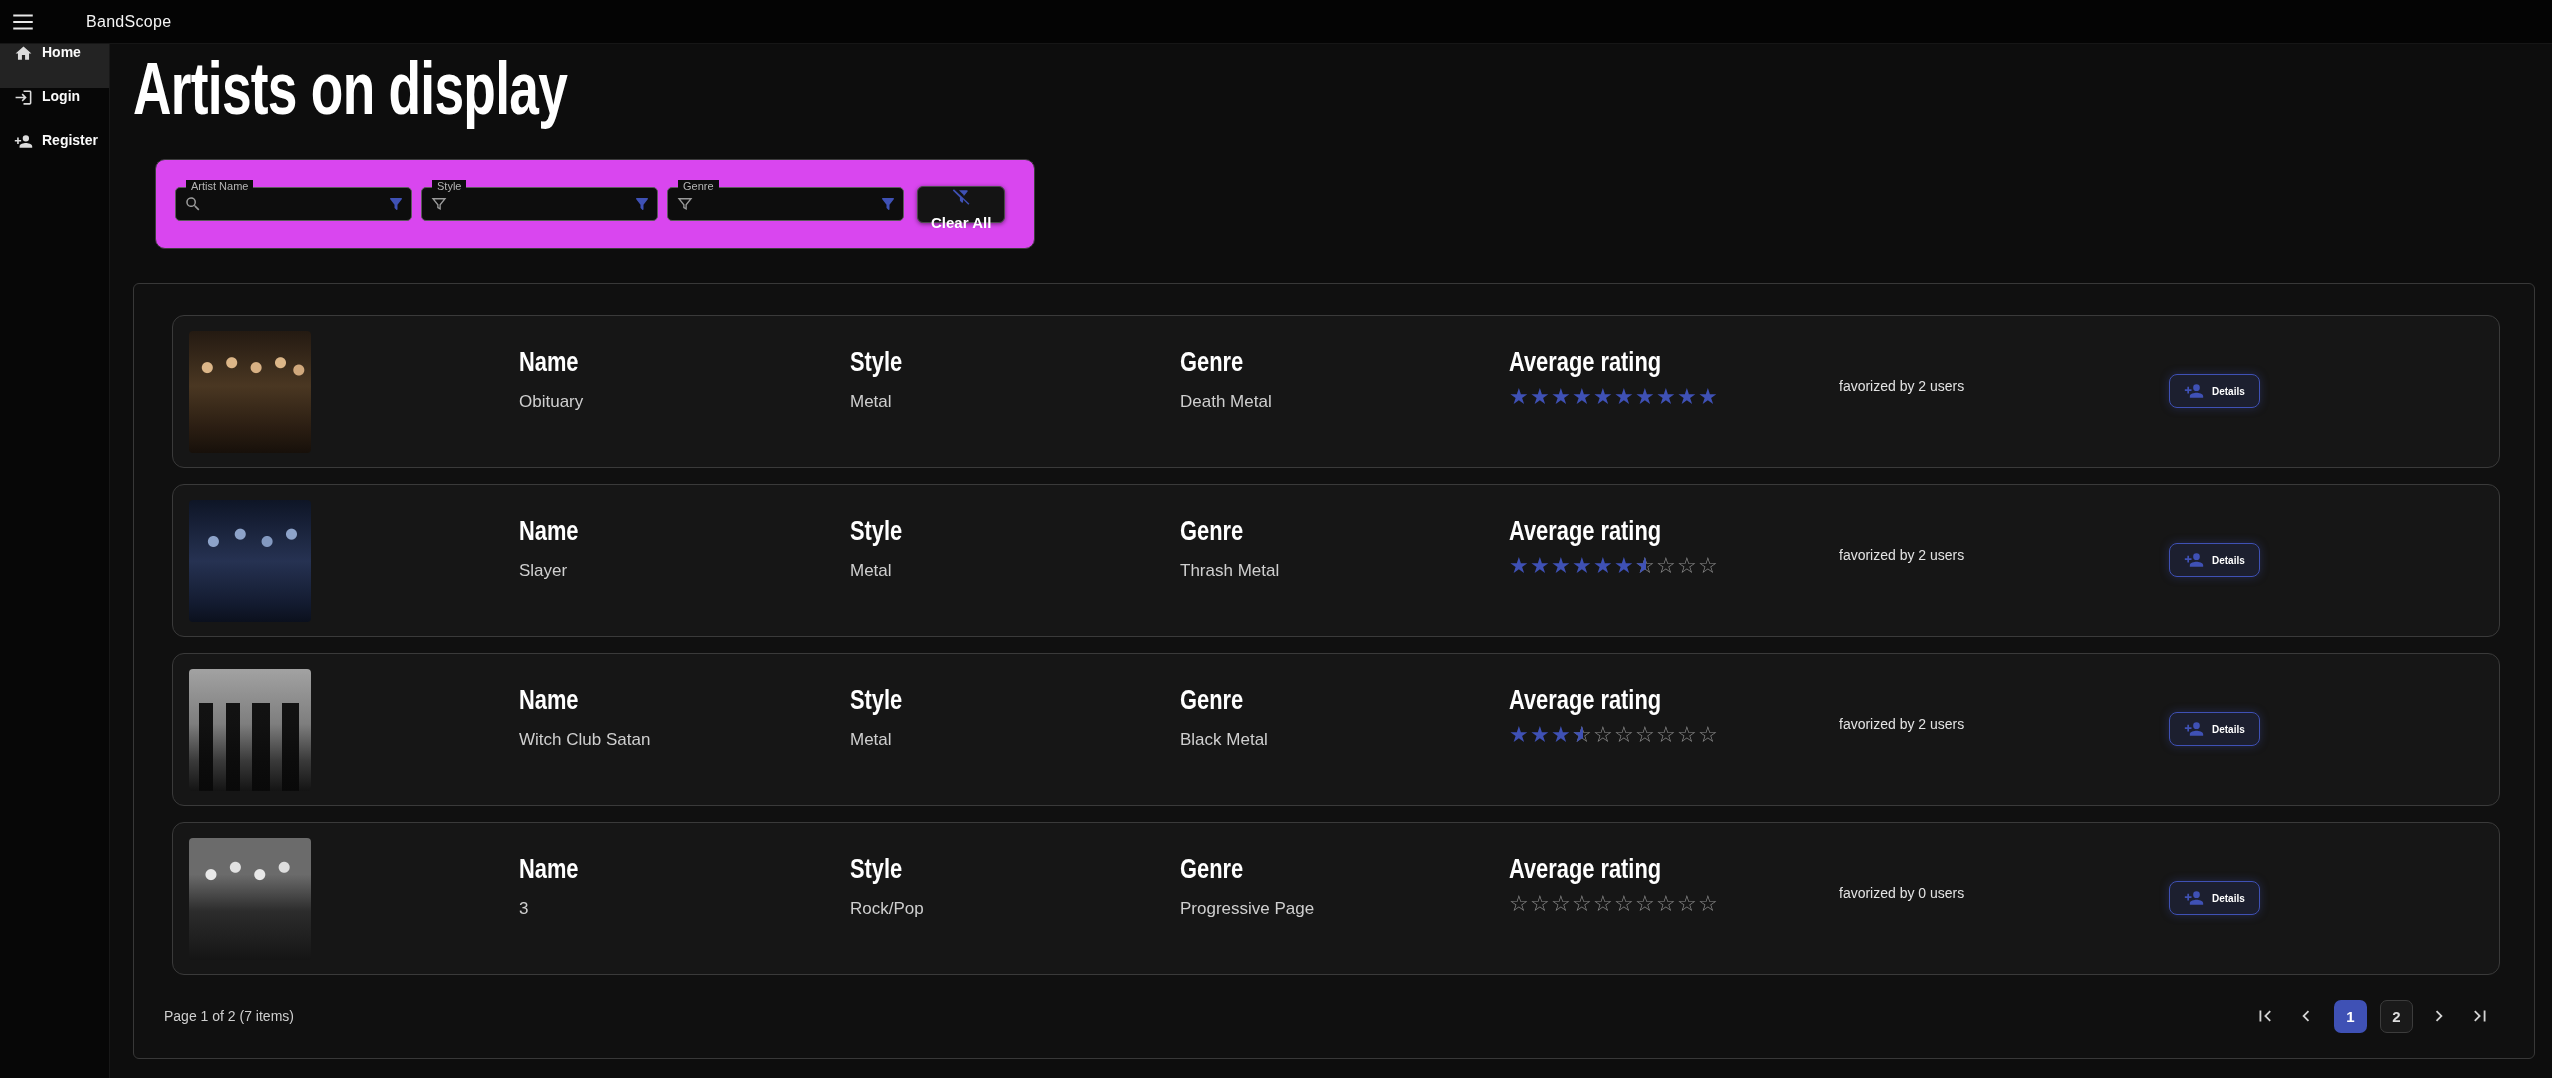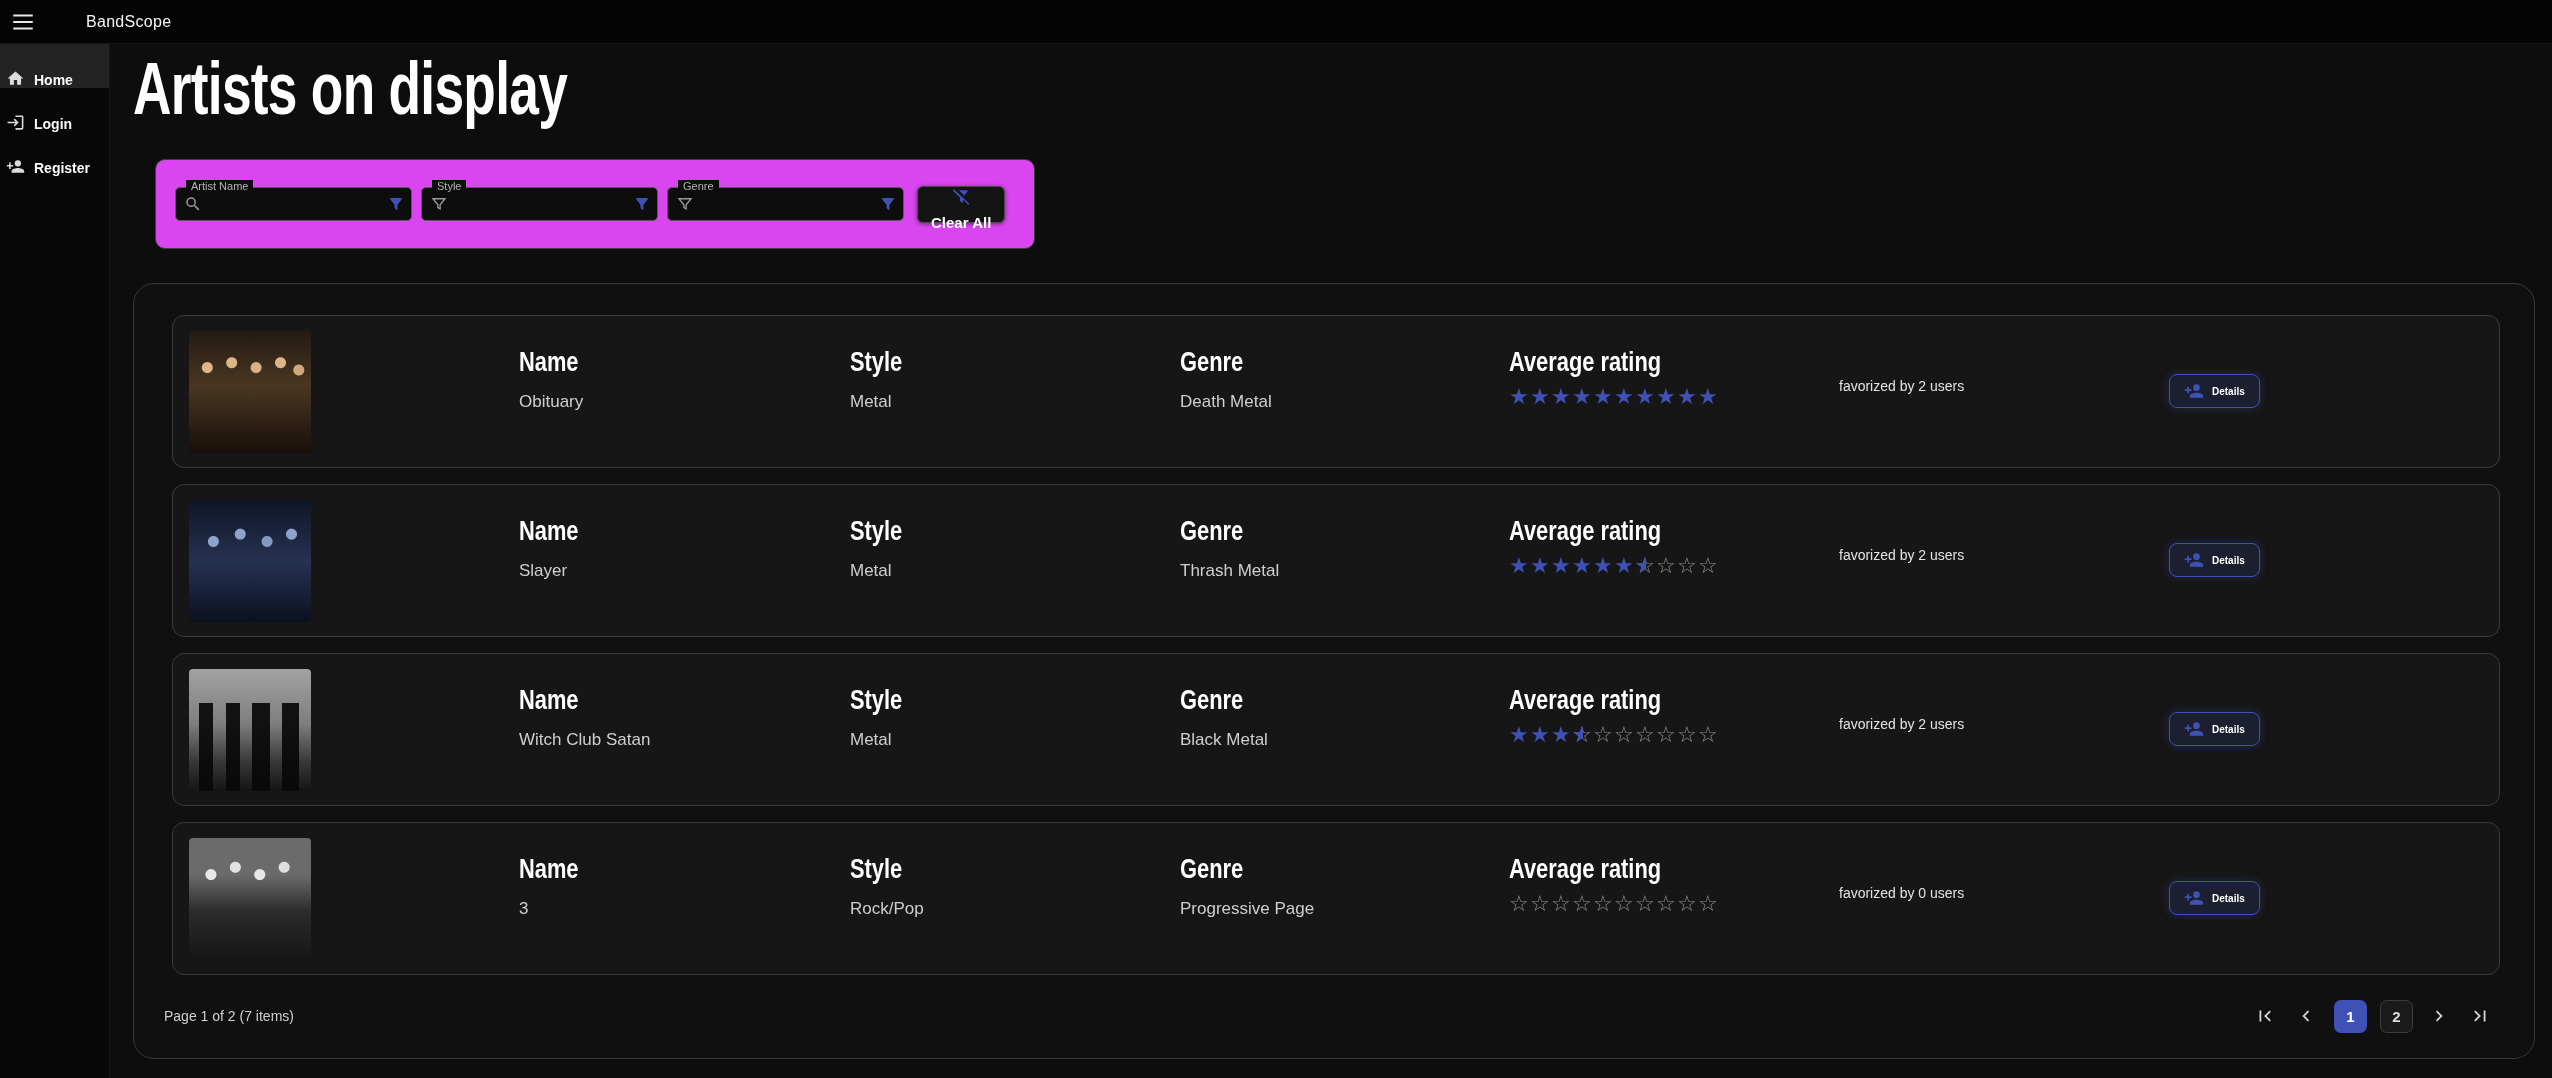--- a/index.html
+++ b/index.html
@@ -21,21 +21,21 @@
   }
   .hamburger { background:none; border:none; color:#e8e8e8; width:30px; height:30px; cursor:pointer; }
   .hamburger svg { width:26px; height:26px; display:block; }
   .app-title { margin-left:46px; font-size:16px; color:#f5f5f5; letter-spacing:.3px; }
 
   
   .sidebar {
     position:absolute; left:0; top:44px; width:110px; height:1034px;
     background:#070707; border-right:1px solid #181818;
   }
-  .side-item { height:44px; display:flex; align-items:flex-end; gap:9px; padding-left:6px; cursor:pointer; }
+  .side-item { height:44px; display:flex; align-items:flex-start; gap:9px; padding-left:14px; cursor:pointer; }
   .side-item.active { background:#232323; }
   .side-icon { color:#dcdcdc; display:flex; }
   .side-icon svg { width:19px; height:19px; }
   .side-label { font-size:14px; font-weight:700; color:#fafafa; white-space:nowrap; }
 
   
   .main { position:absolute; left:110px; top:44px; width:2442px; height:1034px; background:#0d0d0d; }
   .page-title {
     position:absolute; left:23px; top:2px;
     font-size:74px; font-weight:700; line-height:1.15; white-space:nowrap;
@@ -68,21 +68,21 @@
     display:flex; align-items:center; gap:8px; height:37px; padding:0 13px; margin-left:4px;
     background:#141414; border:1px solid #4a4a4a; border-radius:6px;
     color:#fff; font-size:15px; font-weight:700; cursor:pointer; font-family:inherit;
     box-shadow:0 1px 4px rgba(0,0,0,.5); white-space:nowrap;flex-direction:column;
   }
   .clear-all svg { width:19px; height:19px; display:block; }
 
   
   .list-panel {
     position:absolute; left:23px; top:239px; width:2402px; height:776px;
-    border:1px solid #383838; border-radius:21px; background:#101010;
+    border:1px solid #383838; border-radius:6px; background:#101010;
     padding:31px 0 0 38px;
   }
   .card {
     position:relative; width:2328px; height:153px; margin-bottom:16px;
     border:1px solid #3a3a3a; border-radius:12px; background:#161616;
   }
   .thumb { position:absolute; left:16px; top:15px; width:122px; height:122px; border-radius:4px; overflow:hidden; }
   .thumb-0 {
     background:
       radial-gradient(circle at 15% 30%, #dcb688 0 5px, transparent 6px),

